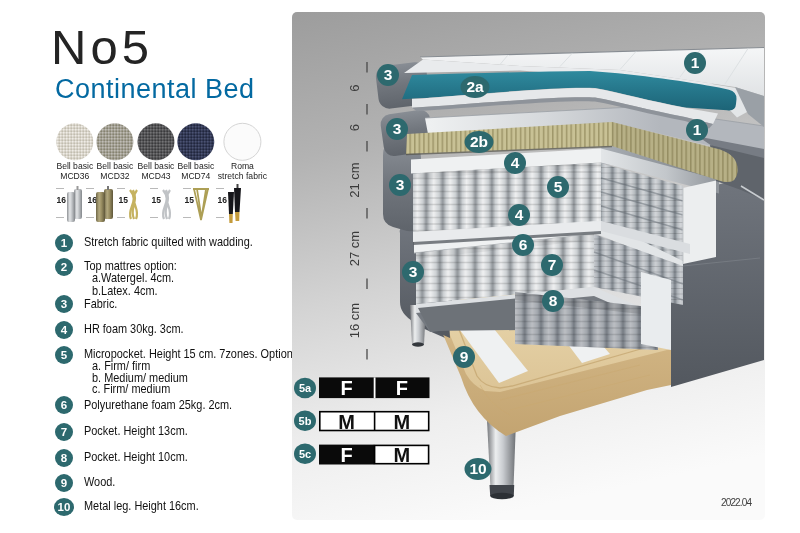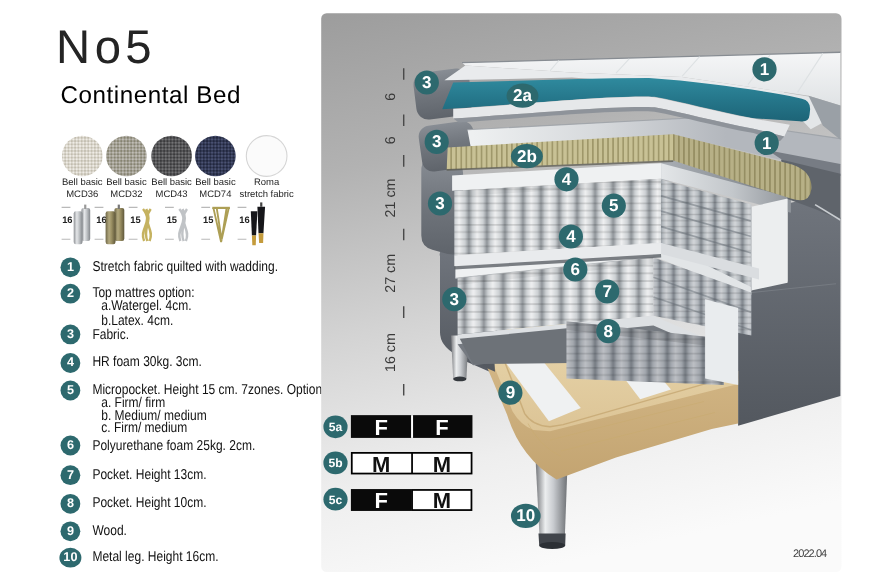--- a/index.html
+++ b/index.html
@@ -7,23 +7,23 @@
   .abs{position:absolute;}
   .ltxt{font-size:13px;color:#111;line-height:12.6px;white-space:nowrap;transform:scaleX(0.84);transform-origin:0 0;}
   .num{position:absolute;width:18px;height:18px;border-radius:50%;background:#2d696e;color:#fff;
        font-size:11.5px;font-weight:bold;text-align:center;line-height:18px;}
 </style>
 </head>
 <body>
 
 <div class="abs" style="left:0;top:0;width:292px;height:533px;background:#fff;"></div>
 
-<div class="abs" style="left:51px;top:19px;font-size:43px;letter-spacing:4px;color:#242424;font-weight:400;-webkit-text-stroke:1.4px #fff;paint-order:stroke fill;">No5</div>
-
-<div class="abs" style="left:55px;top:74px;font-size:22px;letter-spacing:0.5px;color:#000000;-webkit-text-stroke:0.7px #fff;paint-order:stroke fill;">Continental Bed</div>
+<div class="abs" style="left:51px;top:19px;font-size:49px;letter-spacing:4px;color:#242424;font-weight:400;-webkit-text-stroke:1.4px #fff;paint-order:stroke fill;">No5</div>
+
+<div class="abs" style="left:55px;top:74px;font-size:27px;letter-spacing:0.5px;color:#0369a1;-webkit-text-stroke:0.7px #fff;paint-order:stroke fill;">Continental Bed</div>
 
 <svg class="abs" style="left:0;top:0" width="292" height="230" viewBox="0 0 292 230">
 <defs>
   <pattern id="wv1" width="3" height="3" patternUnits="userSpaceOnUse">
     <rect width="3" height="3" fill="#d9d5cb"></rect>
         <rect width="1.5" height="1.5" fill="#efece6"></rect>
     <rect x="1.5" y="1.5" width="1.5" height="1.5" fill="#c2bdaf"></rect>
   </pattern>
   <pattern id="wv2" width="3" height="3" patternUnits="userSpaceOnUse">
     <rect width="3" height="3" fill="#a3a096"></rect>

